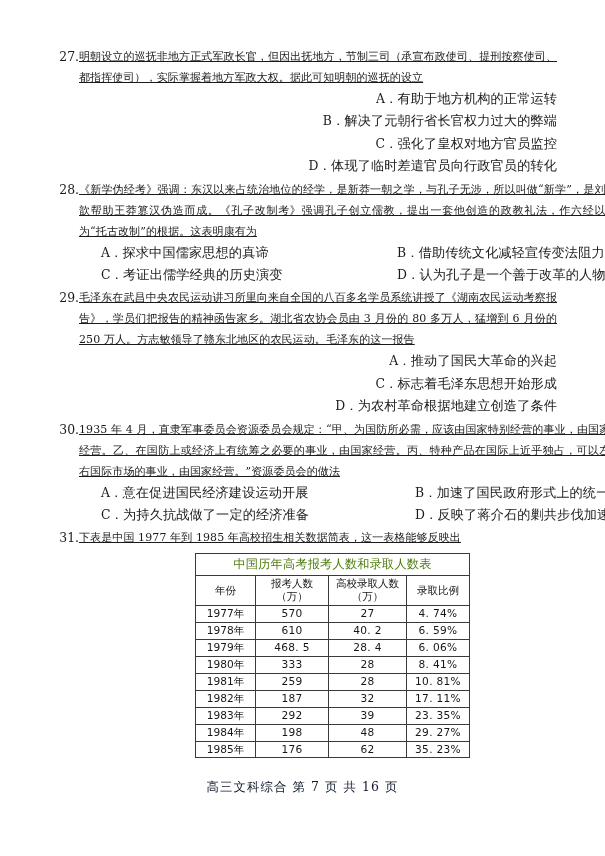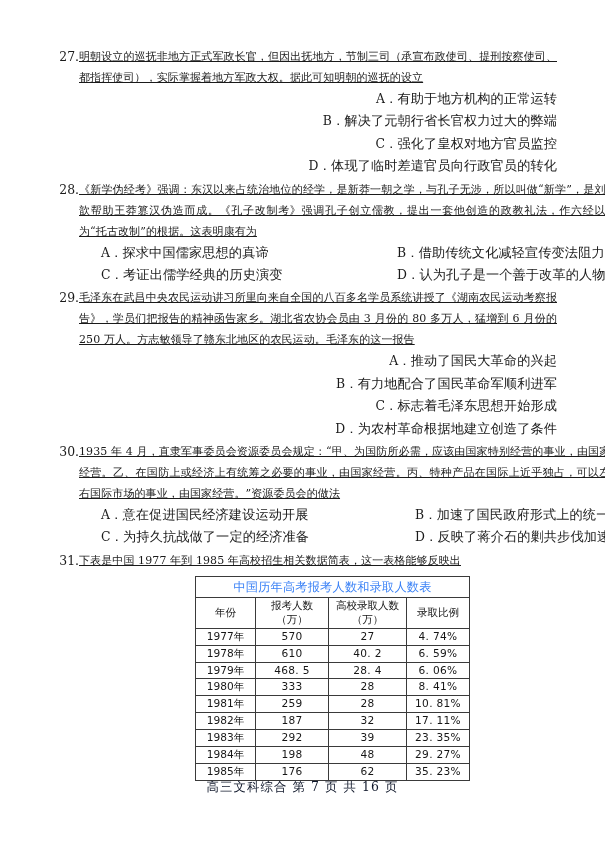--- a/index.html
+++ b/index.html
@@ -110,21 +110,21 @@
     padding: 1px 0 1.5px 0;
     font-family: "DejaVu Sans", "Liberation Sans", sans-serif;
     color: #161616;
   }
   table.data caption {
     caption-side: top;
     font-size: 12.2px;
     line-height: 16px;
     padding: 2px 0 2.5px 0;
     font-family: Liberation Serif, serif;
-    color: #3b82f6;
+    color: #4d7c0f;
     border: 1px solid #3a3a3a;
     border-bottom: none;
     letter-spacing: 0.2px;
   }
   table.data thead td {
     font-size: 10.6px;
     letter-spacing: -0.1px;
   }
   .col-year   { width: 60px; }
   .col-apply  { width: 73px; }
@@ -194,23 +194,20 @@
 
     <div class="q">
       <div class="q-num">29.</div>
       <div class="q-body">
         <div class="q-stem">毛泽东在武昌中央农民运动讲习所里向来自全国的八百多名学员系统讲授了《湖南农民运动考察报告》，学员们把报告的精神函告家乡。湖北省农协会员由 3 月份的 80 多万人，猛增到 6 月份的 250 万人。方志敏领导了赣东北地区的农民运动。毛泽东的这一报告</div>
         <div class="opts opts-stack">
           <div class="opt-row">
             <div class="opt"><span class="opt-lbl">A．</span><span>推动了国民大革命的兴起</span></div>
           </div>
           <div class="opt-row">
-            <div class="opt"><span class="opt-lbl">B．</span><span>有力地配合了国民革命军顺利进军</span></div>
-          </div>
-          <div class="opt-row">
             <div class="opt"><span class="opt-lbl">C．</span><span>标志着毛泽东思想开始形成</span></div>
           </div>
           <div class="opt-row">
             <div class="opt"><span class="opt-lbl">D．</span><span>为农村革命根据地建立创造了条件</span></div>
           </div>
         </div>
       </div>
     </div>
 
     <div class="q">

